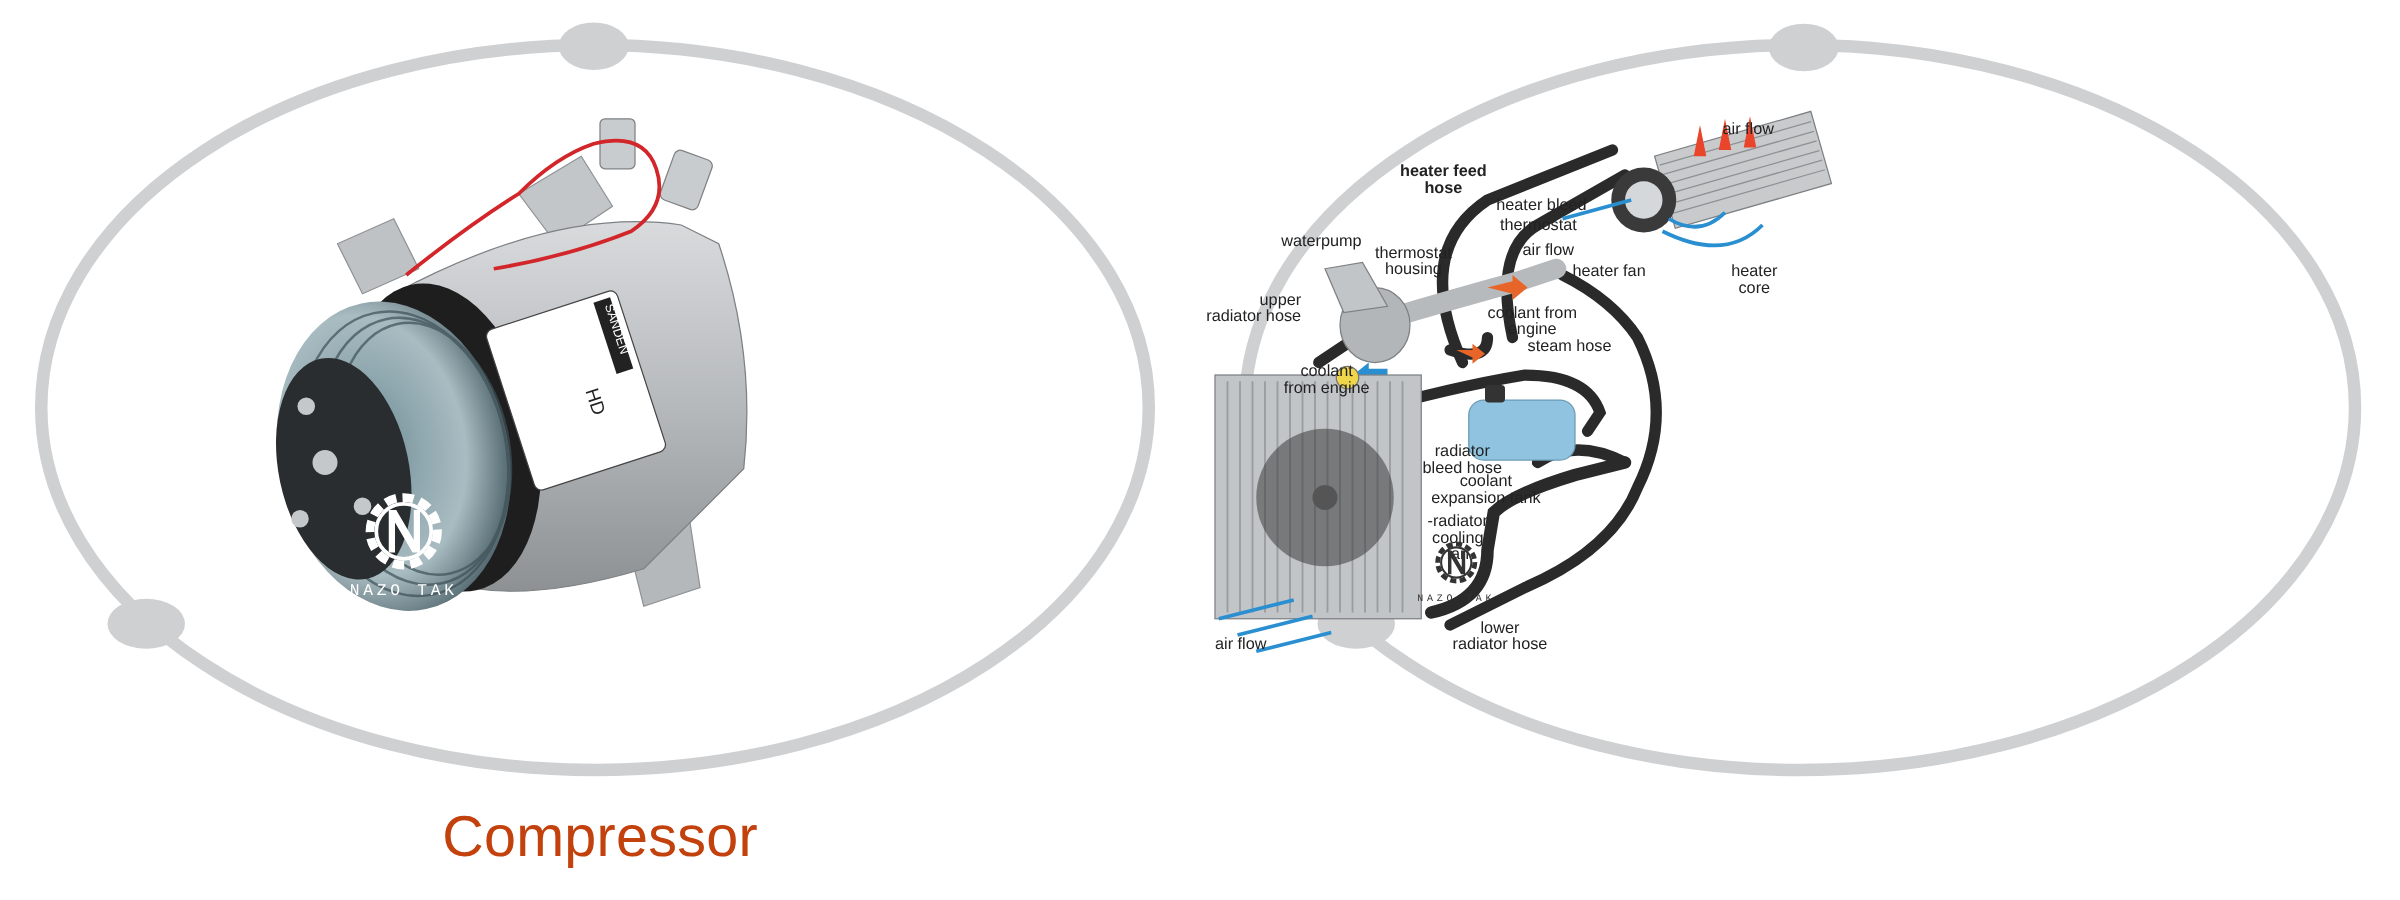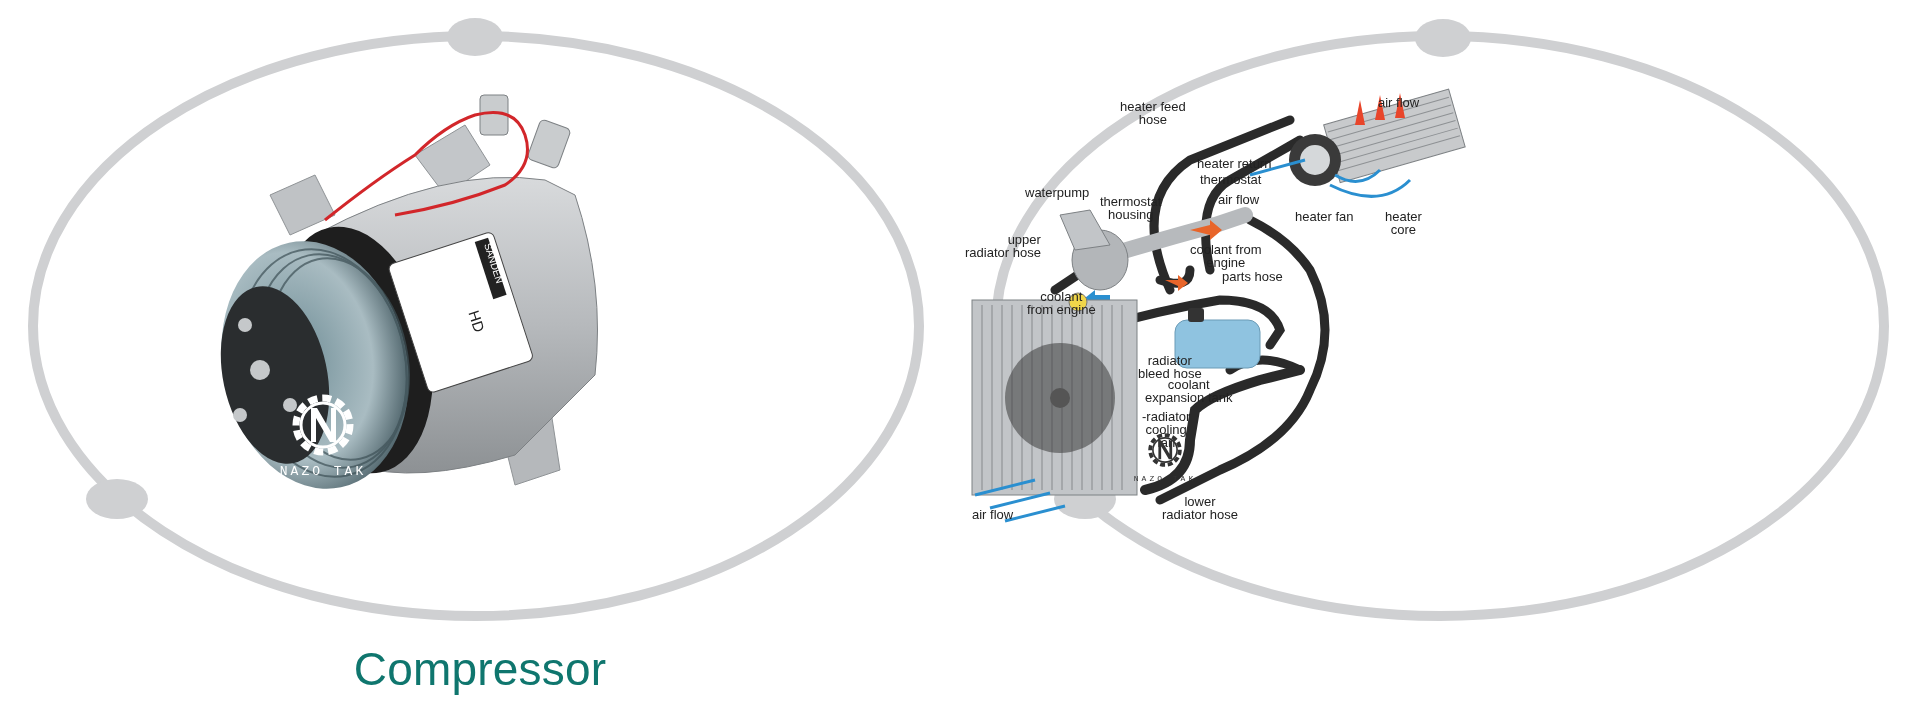--- a/index.html
+++ b/index.html
@@ -1,21 +1,21 @@
 <!DOCTYPE html>
 <html><head>
 <meta charset="utf-8">
 <style>
   html, body { margin:0; padding:0; }
   body { width:1920px; height:720px; background:#ffffff; position:relative; overflow:hidden; font-family:"Liberation Sans", sans-serif; }
   .panel { position:absolute; top:0; width:960px; height:720px; }
   .panel.left { left:0; }
   .panel.right { left:960px; }
   svg.frame { position:absolute; left:0; top:0; width:960px; height:720px; }
-  .caption { position:absolute; top:642px; width:960px; text-align:center; font-size:46px; color:#0f766e; letter-spacing:0.2px; }
+  .caption { position:absolute; top:642px; width:960px; text-align:center; font-size:46px; color:#c2410c; letter-spacing:0.2px; }
   .label { position:absolute; font-size:13px; color:#222; line-height:13px; text-align:center; white-space:nowrap; }
   .wm-text { font-family:Liberation Mono, monospace; letter-spacing:3px; }
 </style>
 </head>
 <body>
 
 <div class="panel left">
   <svg class="frame" viewBox="0 0 960 720">
     <ellipse cx="476" cy="326" rx="443" ry="290" fill="none" stroke="#cfd0d2" stroke-width="10"></ellipse>
     <ellipse cx="475" cy="37" rx="28" ry="19" fill="#cfd0d2"></ellipse>
@@ -167,32 +167,32 @@
 
     <g stroke="#2a8fd0" stroke-width="3" fill="none">
       <path d="M15 495 L75 480"></path>
       <path d="M30 508 L90 493"></path>
       <path d="M45 521 L105 506"></path>
     </g>
 
     <path d="M185 490 Q230 480 230 440 L235 410 Q250 395 300 380 L340 370" stroke="#2a2a2a" stroke-width="10" fill="none" stroke-linecap="round"></path>
   </svg>
 
-  <div class="label" style="left:160px;top:100px;">heater feed<br>hose</div>
-  <div class="label" style="left:237px;top:157px;">heater return</div>
+  <div class="label" style="left:160px;top:130px;font-weight:bold;">heater feed<br>hose</div>
+  <div class="label" style="left:237px;top:157px;">heater bleed</div>
   <div class="label" style="left:240px;top:173px;">thermostat</div>
   <div class="label" style="left:258px;top:193px;">air flow</div>
   <div class="label" style="left:418px;top:96px;">air flow</div>
-  <div class="label" style="left:298px;top:210px;margin-left:37px;">heater fan</div>
+  <div class="label" style="left:298px;top:210px;">heater fan</div>
   <div class="label" style="left:425px;top:210px;">heater<br>core</div>
   <div class="label" style="left:65px;top:186px;">waterpump</div>
   <div class="label" style="left:140px;top:195px;">thermostat<br>housing</div>
   <div class="label" style="left:5px;top:233px;text-align:right;">upper<br>radiator hose</div>
   <div class="label" style="left:230px;top:243px;">coolant from<br>engine</div>
-  <div class="label" style="left:262px;top:270px;">parts hose</div>
+  <div class="label" style="left:262px;top:270px;">steam hose</div>
   <div class="label" style="left:67px;top:290px;">coolant<br>from engine</div>
   <div class="label" style="left:178px;top:354px;">radiator<br>bleed hose</div>
   <div class="label" style="left:185px;top:378px;">coolant<br>expansion tank</div>
   <div class="label" style="left:182px;top:410px;">-radiator<br>cooling<br>fan</div>
   <div class="label" style="left:12px;top:508px;">air flow</div>
   <div class="label" style="left:202px;top:495px;">lower<br>radiator hose</div>
 
   <div style="position:absolute;left:155px;top:430px;width:100px;text-align:center;color:#333;">
     <svg width="44" height="40" viewBox="0 0 80 70">
       <circle cx="40" cy="35" r="27" fill="none" stroke="#333" stroke-width="7" stroke-dasharray="9 5"></circle>

